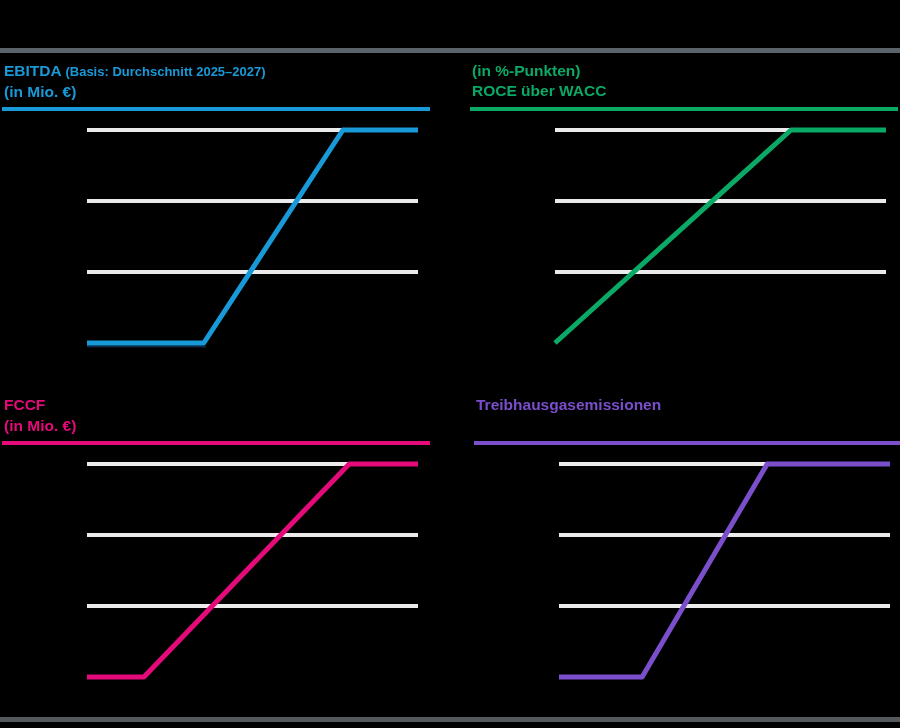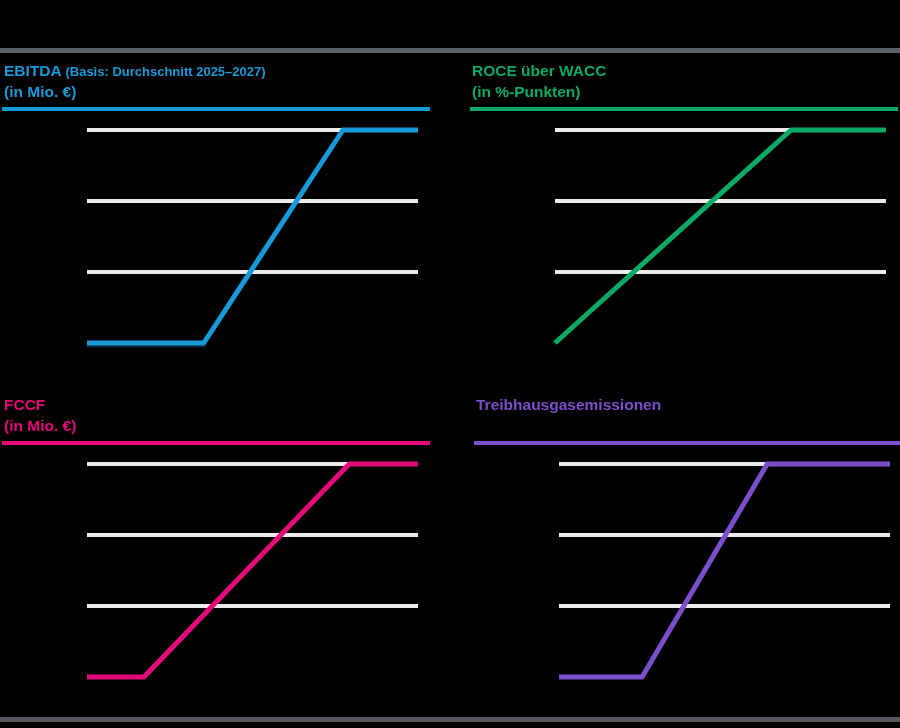--- a/index.html
+++ b/index.html
@@ -37,22 +37,22 @@
         <line x1="85" y1="167.1" x2="416" y2="167.1" stroke="#ebebeb" stroke-width="4"></line>
         <line x1="85" y1="95.9" x2="416" y2="95.9" stroke="#ebebeb" stroke-width="4"></line>
         <line x1="85" y1="25.0" x2="416" y2="25.0" stroke="#ebebeb" stroke-width="4"></line>
         <line x1="85" y1="241.5" x2="204.2" y2="241.5" stroke="#0d2747" stroke-width="2"></line>
         <polyline points="85.0,238.0 201.8,238.0 340.9,25.0 416.0,25.0" fill="none" stroke="#189ad8" stroke-width="5" stroke-linejoin="round" stroke-linecap="butt"></polyline>
       </svg>
   </section>
 
   <section class="panel p1" style="--accent: #0aa966;">
     <header class="panel-title">
+      <div><span>(in %-Punkten)</span><sub></sub><span></span></div>
       <div><span>ROCE über WACC</span> <span class="note"></span></div>
-      <div><span>(in %-Punkten)</span><sub></sub><span></span></div>
     </header>
     <svg class="chart" viewBox="0 0 428 246">
         <line x1="0" y1="4" x2="428" y2="4" stroke="#0aa966" stroke-width="4"></line>
         <line x1="85" y1="167.1" x2="416" y2="167.1" stroke="#ebebeb" stroke-width="4"></line>
         <line x1="85" y1="95.9" x2="416" y2="95.9" stroke="#ebebeb" stroke-width="4"></line>
         <line x1="85" y1="25.0" x2="416" y2="25.0" stroke="#ebebeb" stroke-width="4"></line>
         <polyline points="85.0,238.0 321.0,25.0 416.0,25.0" fill="none" stroke="#0aa966" stroke-width="5" stroke-linejoin="round" stroke-linecap="butt"></polyline>
       </svg>
   </section>
 

